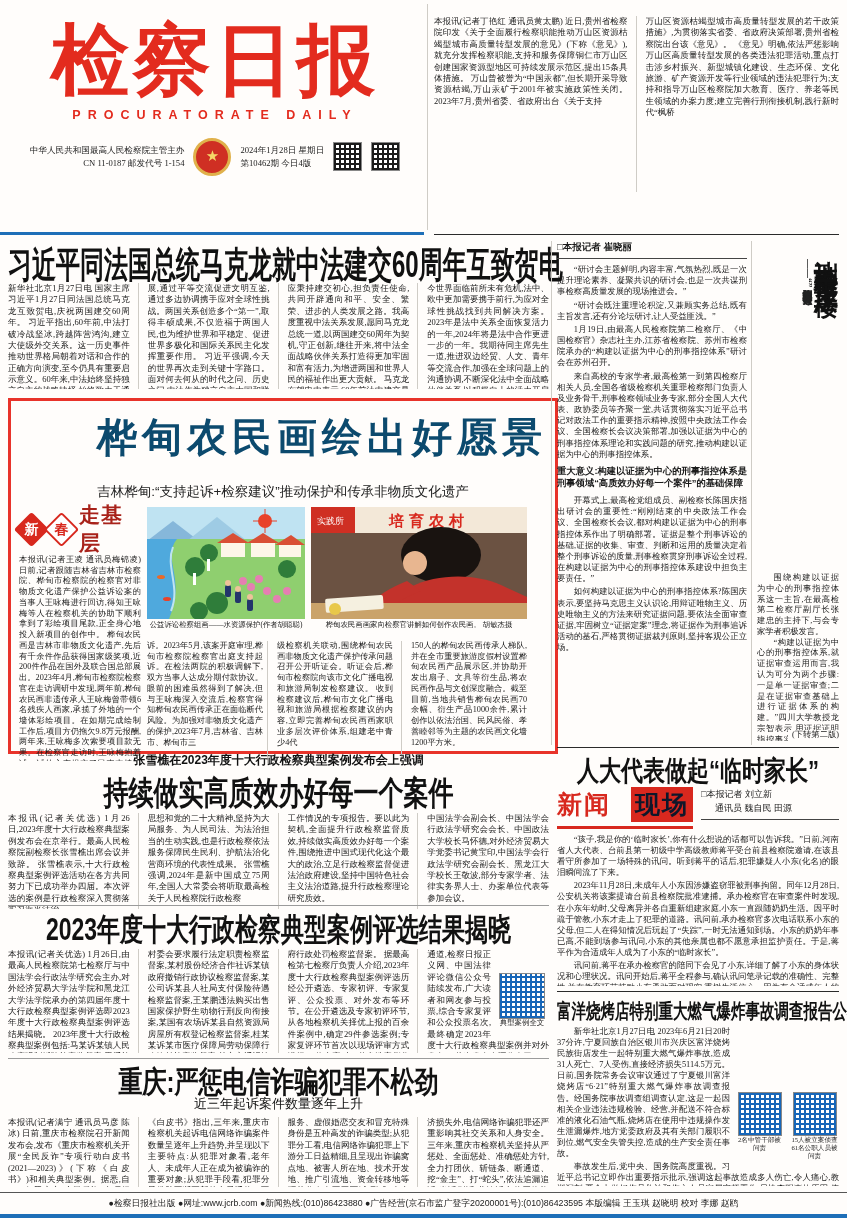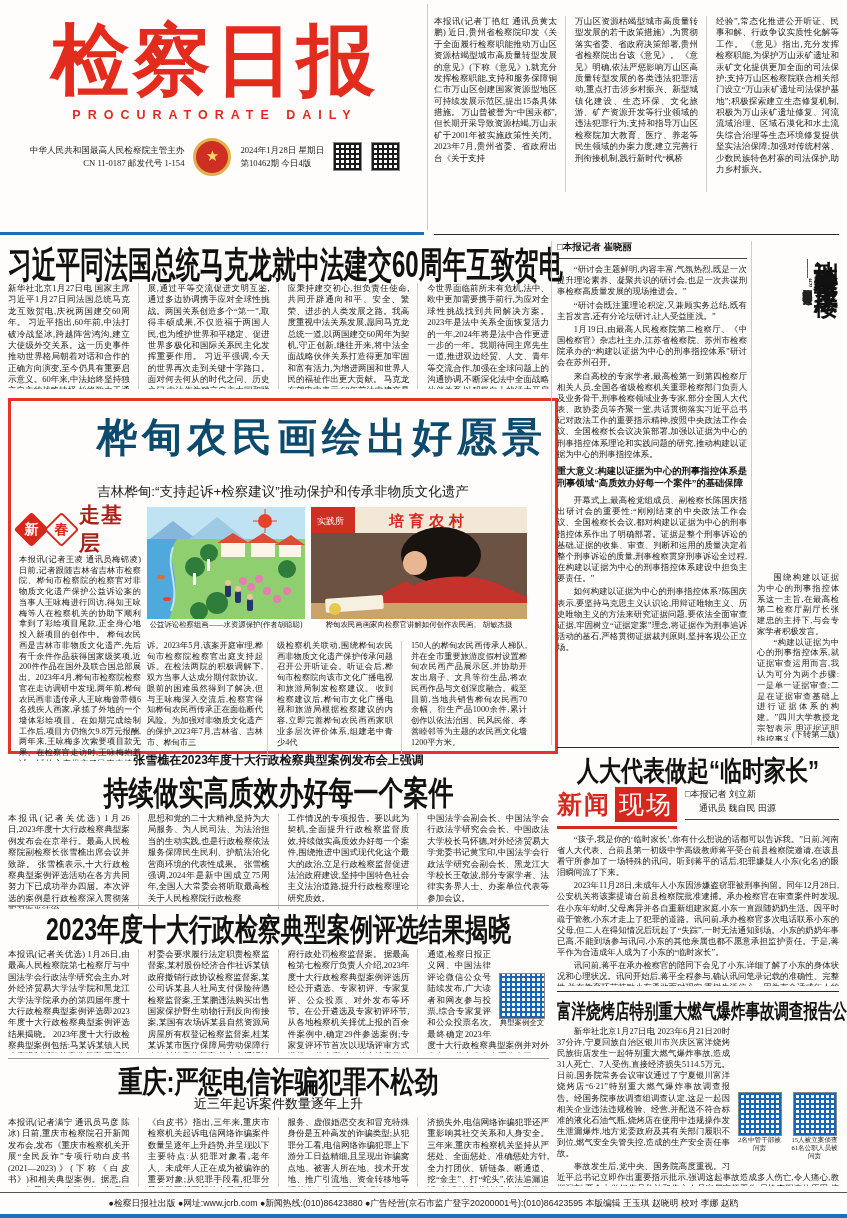--- a/index.html
+++ b/index.html
@@ -34,21 +34,21 @@
   
   .yt-byline{font-size:9.5px;font-weight:bold;border-bottom:1px solid #444;padding-bottom:4px;margin-bottom:5px;font-family:"Liberation Sans",sans-serif;}
   .yt-p{font-size:8.4px;line-height:1.33;text-align:justify;text-indent:2em;margin:0 0 2px 0;}
   .yt-sub{font-size:9.3px;font-weight:bold;margin:5px 0;line-height:1.35;text-align:justify;font-family:"Liberation Sans",sans-serif;}
   .v-wrap{writing-mode:vertical-rl;height:318px;width:82px;}
   .v-title{font-size:24px;font-weight:900;letter-spacing:3px;color:#111;font-family:"Liberation Sans",sans-serif;line-height:1.1;}
   .v-sub{font-size:9.5px;padding-top:18px;color:#222;line-height:1.25;font-weight:bold;}
   
   .nx-badge{display:inline-flex;align-items:center;border-bottom:3px solid #d8281e;padding-bottom:4px;}
   .nx1{color:#d8281e;font-size:25px;font-weight:900;letter-spacing:2px;font-family:"Liberation Sans",sans-serif;}
-  .nx2{background:#d8281e;color:#ffffff;font-size:25px;font-weight:400;padding:1px 4px;margin-left:4px;letter-spacing:2px;font-family:"Liberation Sans",sans-serif;}
+  .nx2{background:#d8281e;color:#0f172a;font-size:25px;font-weight:700;padding:1px 4px;margin-left:20px;letter-spacing:2px;font-family:"Liberation Sans",sans-serif;}
   .byl{font-size:9px;line-height:1.6;font-family:"Liberation Sans",sans-serif;border-bottom:1px solid #444;padding-bottom:3px;}
   .p-ind{font-size:8.4px;line-height:1.32;text-align:justify;text-indent:2em;margin:0 0 2px 0;}
   .footer{border-top:1px solid #555;display:flex;align-items:center;justify-content:center;font-size:8.8px;color:#222;font-family:"Liberation Sans",sans-serif;}
   .sy{transform-origin:top center;display:inline-block;}
 </style>
 </head>
 <body>
 
 <div class="page">
 
@@ -70,21 +70,20 @@
       <div class="qr"></div>
       <div class="qr"></div>
     </div>
   </div>
   <div class="abs" style="left:0;top:232px;width:424px;height:3px;background:#1e6fb8;"></div>
 
   <div class="abs" style="left:434px;top:2px;width:405px;height:230px;">
     <div class="cols" style="height:176px;margin-top:14px;">
       <div class="col">本报讯(记者丁艳红 通讯员黄太鹏) 近日,贵州省检察院印发《关于全面履行检察职能推动万山区资源枯竭型城市高质量转型发展的意见》(下称《意见》),就充分发挥检察职能,支持和服务保障铜仁市万山区创建国家资源型地区可持续发展示范区,提出15条具体措施。 万山曾被誉为“中国汞都”,但长期开采导致资源枯竭,万山汞矿于2001年被实施政策性关闭。2023年7月,贵州省委、省政府出台《关于支持</div>
       <div class="col">万山区资源枯竭型城市高质量转型发展的若干政策措施》,为贯彻落实省委、省政府决策部署,贵州省检察院出台该《意见》。 《意见》明确,依法严惩影响万山区高质量转型发展的各类违法犯罪活动,重点打击涉乡村振兴、新型城镇化建设、生态环保、文化旅游、矿产资源开发等行业领域的违法犯罪行为;支持和指导万山区检察院加大教育、医疗、养老等民生领域的办案力度;建立完善行刑衔接机制,践行新时代“枫桥</div>
-      <div class="col">经验”,常态化推进公开听证、民事和解、行政争议实质性化解等工作。 《意见》指出,充分发挥检察职能,为保护万山汞矿遗址和汞矿文化提供更加全面的司法保护;支持万山区检察院联合相关部门设立“万山汞矿遗址司法保护基地”;积极探索建立生态修复机制,积极为万山汞矿遗址修复、河流流域治理、区域石漠化和水土流失综合治理等生态环境修复提供坚实法治保障;加强对传统村落、少数民族特色村寨的司法保护,助力乡村振兴。</div>
     </div>
   </div>
   <div class="abs rule" style="left:434px;top:234px;width:405px;height:1px;"></div>
   <div class="abs" style="left:427px;top:4px;width:1px;height:226px;background:#cfccc6;"></div>
 
   <div class="abs" style="left:8px;top:241px;width:541px;height:153px;">
     <div class="hd" style="font-size:24px;height:42px;"><span class="sy" style="transform:scaleY(1.5);">习近平同法国总统马克龙就中法建交60周年互致贺电</span></div>
     <div class="cols" style="height:106px;">
       <div class="col">新华社北京1月27日电 国家主席习近平1月27日同法国总统马克龙互致贺电,庆祝两国建交60周年。 习近平指出,60年前,中法打破冷战坚冰,跨越阵营鸿沟,建立大使级外交关系。这一历史事件推动世界格局朝着对话和合作的正确方向演变,至今仍具有重要启示意义。60年来,中法始终坚持独立自主的战略抉择,始终致力于通过互利合作实现共同发</div>
       <div class="col">展,通过平等交流促进文明互鉴,通过多边协调携手应对全球性挑战。两国关系创造多个“第一”,取得丰硕成果,不仅造福于两国人民,也为维护世界和平稳定、促进世界多极化和国际关系民主化发挥重要作用。 习近平强调,今天的世界再次走到关键十字路口。面对何去何从的时代之问、历史之问,中法作为独立自主大国和联合国安理会常任理事国,理</div>

